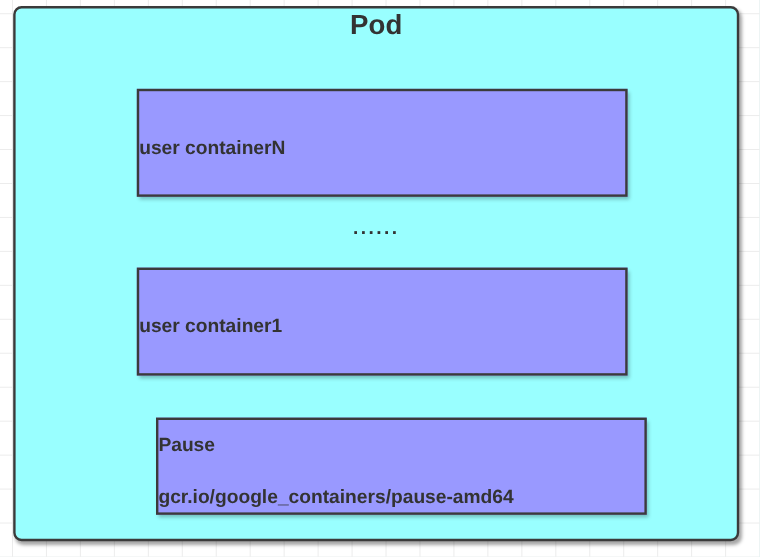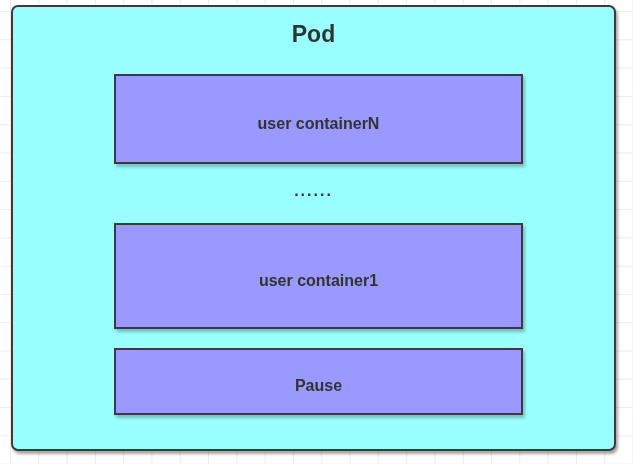--- a/index.html
+++ b/index.html
@@ -26,51 +26,50 @@
     top: 5px;
     width: 605px;
     height: 446px;
     box-sizing: border-box;
     background: #99ffff;
     border: 2px solid #3b3b3b;
     border-radius: 7px;
     box-shadow: 2px 3px 3px rgba(0,0,0,0.35);
   }
   .pod-title {
-    padding-top: 14px;
     text-align: center;
     font-size: 23px;
     font-weight: 700;
     line-height: 1.2;
   }
   .cbox {
     position: absolute;
     left: 114px;
     width: 409px;
     box-sizing: border-box;
     background: #9999ff;
     border: 2px solid #3b3b3b;
     box-shadow: 2px 3px 3px rgba(0,0,0,0.25);
     display: flex;
     flex-direction: column;
-    align-items: center;
+    align-items: flex-start;
     justify-content: center;
     row-gap: 24px;
     padding-top: 8px;
     text-align: center;
   }
   .cbox .line {
     font-size: 16px;
     font-weight: 700;
     line-height: 19px;
     white-space: nowrap;
   }
   .box-n     { top: 74px;  height: 90px; }
-  .box-1     { top: 223px; height: 106px; }
-  .box-pause { top: 348px; height: 67px; }
+  .box-1     { top: 223px; height: 90px; }
+  .box-pause { top: 348px; height: 81px; margin-left: 16px; }
   .ellipsis {
     position: absolute;
     left: 11px;
     top: 176px;
     width: 605px;
     height: 30px;
     text-align: center;
     font-size: 16px;
     font-weight: 700;
     line-height: 30px;
@@ -91,15 +90,16 @@
   </div>
 
   <div class="ellipsis">......</div>
 
   <div class="cbox box-1">
     <div class="line">user container1</div>
   </div>
 
   <div class="cbox box-pause">
     <div class="line">Pause</div>
+    <div class="line">gcr.io/google_containers/pause-amd64</div>
   </div>
 
 </div>
 
 </body></html>

